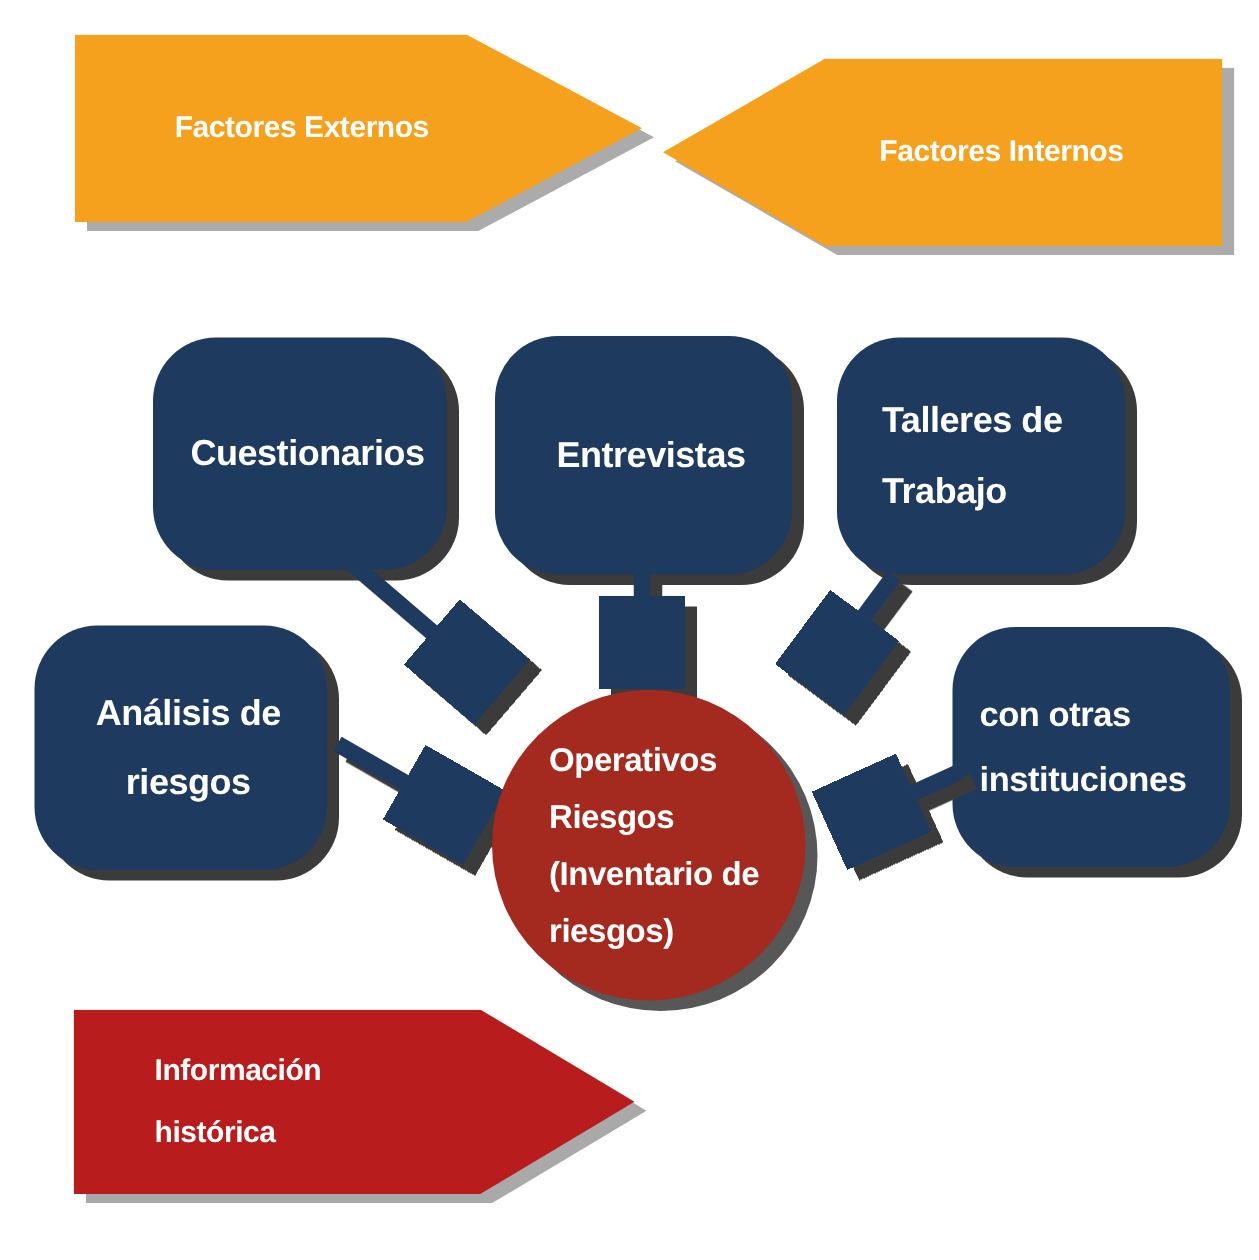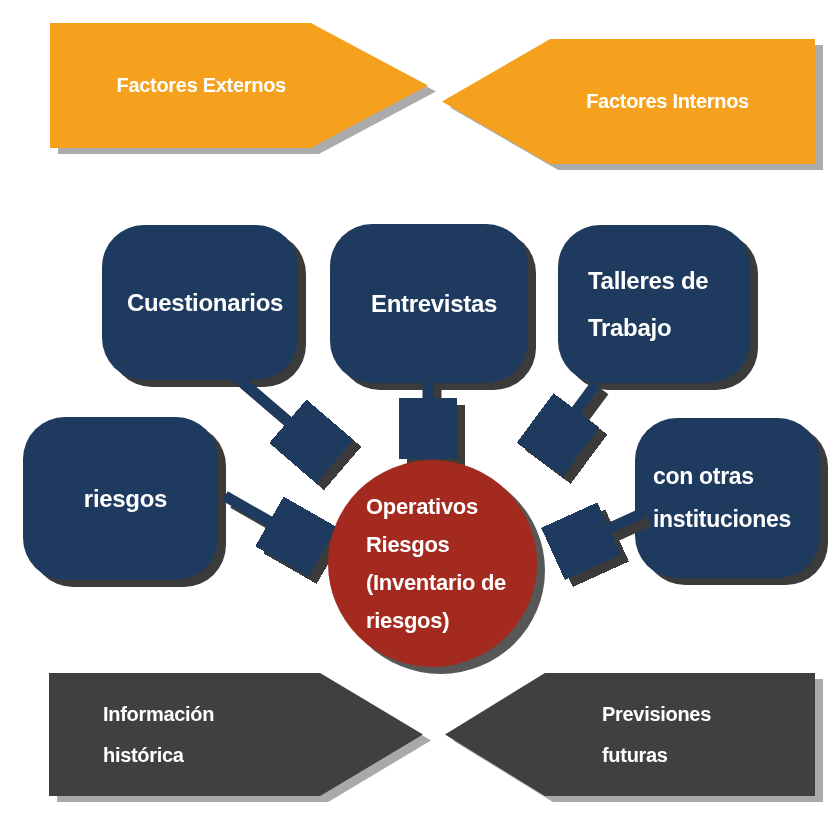--- a/index.html
+++ b/index.html
@@ -11,21 +11,21 @@
   
   .shadow-wrap{position:absolute;}
   .sh-orange{filter:drop-shadow(8px 6px 0 #ABABAB);}
   .sh-taupe {filter:drop-shadow(8px 6px 0 #A9A9A9);}
   .banner{
     width:100%;height:100%;display:flex;align-items:center;
     color:#fff;font-weight:bold;font-size:20px;letter-spacing:-0.3px;
     box-sizing:border-box;
   }
   .banner.orange{background:#F5A11E;}
-  .banner.taupe {background:#404040;}
+  .banner.taupe {background:#b91c1c;}
   .point-right-top{clip-path:polygon(0% 0%,69% 0%,100% 50%,69% 100%,0% 100%);}
   .point-left-top {clip-path:polygon(29% 0%,100% 0%,100% 100%,29% 100%,0% 50%);}
   .point-right-bot{clip-path:polygon(0% 0%,72.5% 0%,100% 50%,72.5% 100%,0% 100%);}
   .point-left-bot {clip-path:polygon(27% 0%,100% 0%,100% 100%,27% 100%,0% 50%);}
   .banner .center-line{flex:1;text-align:center;}
   .banner.two-line{flex-direction:column;justify-content:center;align-items:flex-start;line-height:41px;}
   
   .nbox{
     position:absolute;background:#1F3A5F;border-radius:42px;
     box-shadow:8px 7px 0 #3B3B3B;color:#fff;font-weight:bold;font-size:24px;
@@ -71,20 +71,21 @@
   <div class="nbox centered" style="left:330px;top:224px;width:198px;height:159px;">
     <span>Entrevistas</span>
   </div>
 
   <div class="nbox leftal" style="left:558px;top:225px;width:192px;height:158px;padding-left:30px;line-height:47px;">
     <span>Talleres de</span>
     <span>Trabajo</span>
   </div>
 
   <div class="nbox centered" style="left:23px;top:417px;width:195px;height:163px;line-height:46px;">
+    <span>Análisis de</span>
     <span>riesgos</span>
   </div>
 
   <div class="nbox leftal" style="left:635px;top:418px;width:185px;height:160px;padding-left:18px;line-height:43px;font-size:23px;">
     <span>con otras</span>
     <span>instituciones</span>
   </div>
 
   <svg class="connectors" width="839" height="840" viewBox="0 0 839 840">
     <defs>
@@ -108,20 +109,14 @@
     <span>riesgos)</span>
   </div>
 
   <div class="shadow-wrap sh-taupe" style="left:49px;top:673px;width:374px;height:123px;">
     <div class="banner taupe two-line point-right-bot" style="padding-left:54px;">
       <span>Información</span>
       <span>histórica</span>
     </div>
   </div>
 
-  <div class="shadow-wrap sh-taupe" style="left:445px;top:673px;width:370px;height:123px;">
-    <div class="banner taupe two-line point-left-bot" style="padding-left:157px;">
-      <span>Previsiones</span>
-      <span>futuras</span>
-    </div>
-  </div>
 
 </div>
 
 </body></html>

